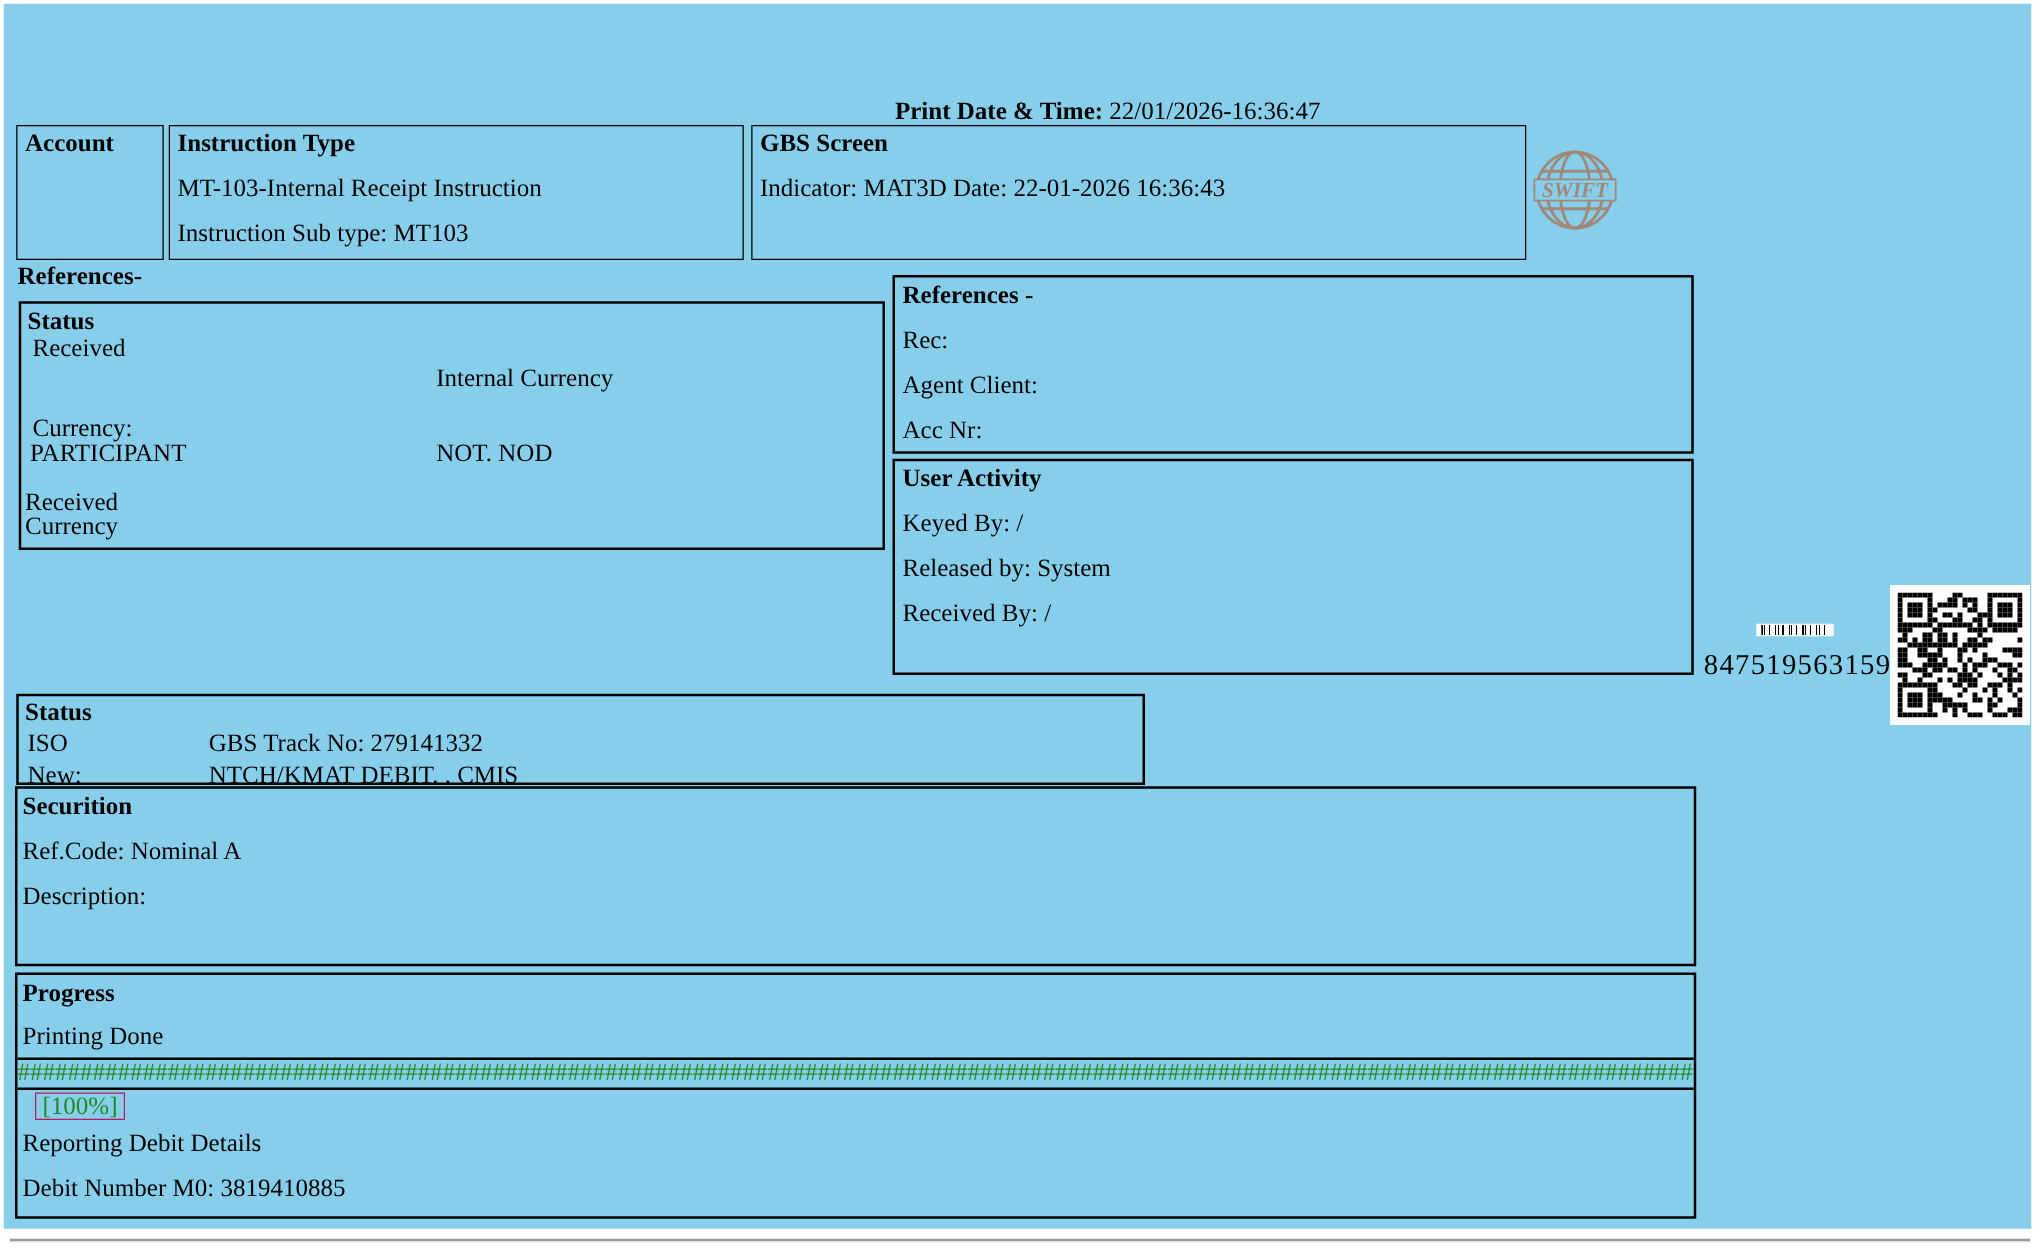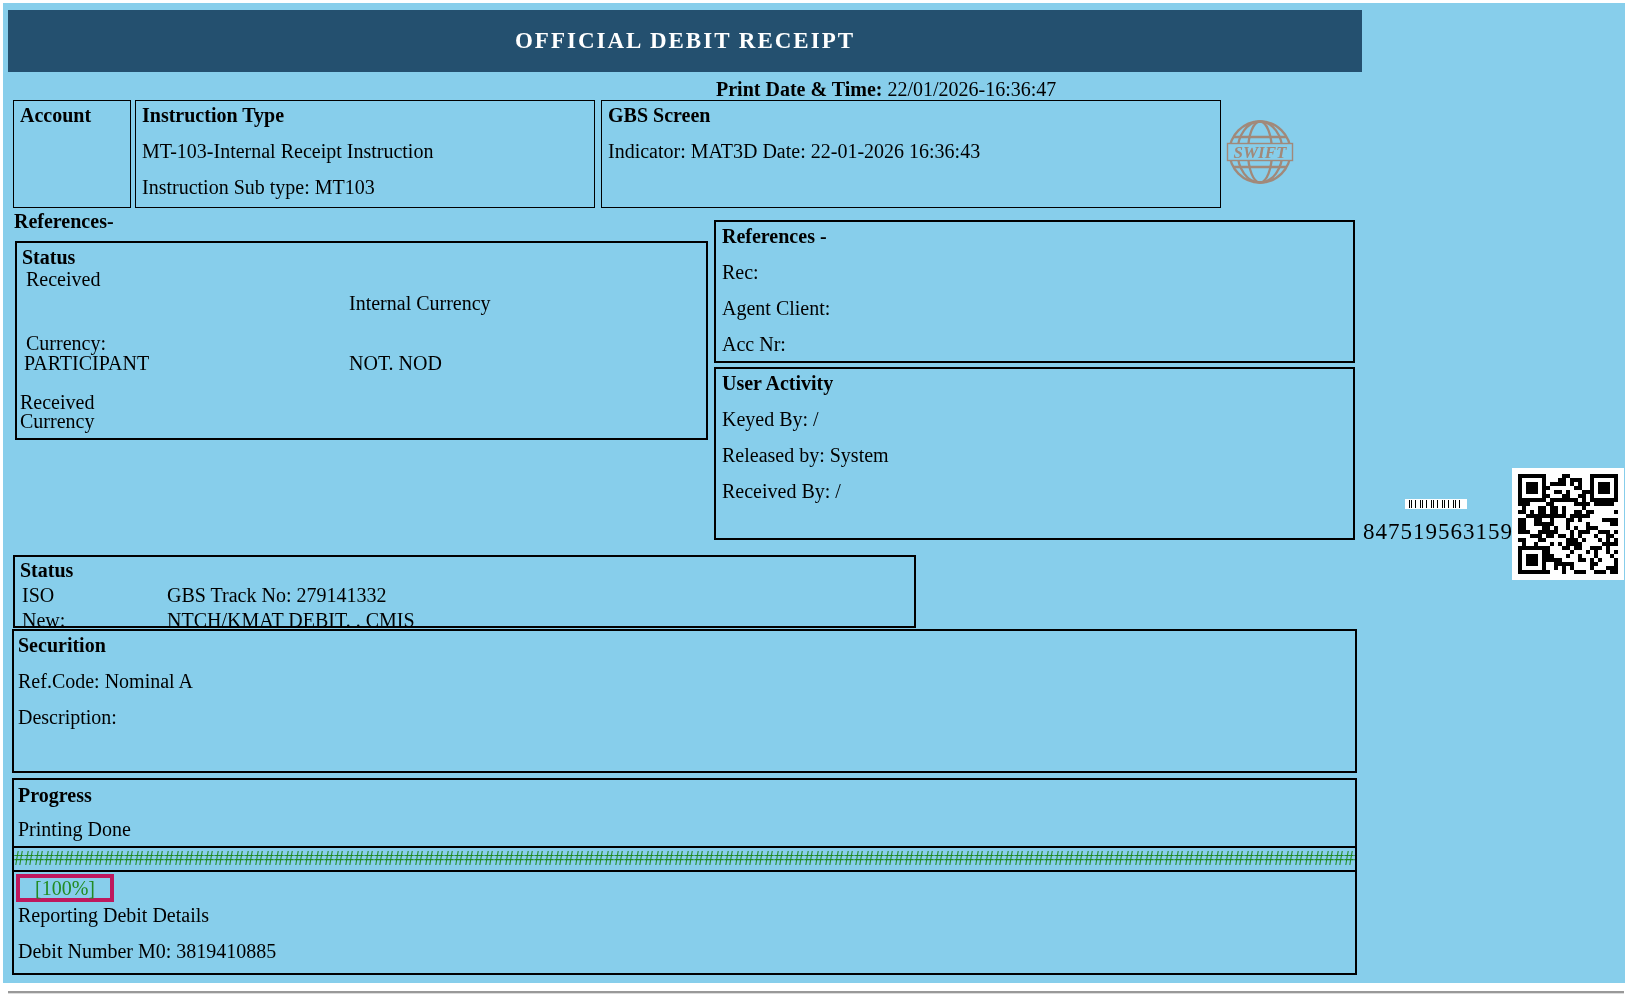--- a/index.html
+++ b/index.html
@@ -34,31 +34,30 @@
   .status2{left:13px;top:555px;width:903px;height:73px;}
   .status2 .ttl{padding:2px 0 0 5px;}
   .s2row{padding-left:7px;margin-top:3px;}
   .s2row .lbl{display:inline-block;width:145px;}
   .sec{left:12px;top:629px;width:1345px;height:144px;padding:3px 4px;}
   .prog{left:12px;top:778px;width:1345px;height:197px;}
   .prog .in{position:absolute;white-space:nowrap;}
   .hashstrip{position:absolute;left:0;top:66px;width:100%;height:22px;
       border-top:2px solid #000;border-bottom:2px solid #000;
       color:#228B22;font-size:20px;line-height:21px;overflow:hidden;white-space:nowrap;}
-  .pct{position:absolute;left:2px;top:94px;border:4px solid #be185d;color:#228B22;
-      font-size:20px;line-height:20px;padding:0 15px;}
+  .pct{position:absolute;left:14px;top:94px;border:1px solid #be185d;color:#228B22;
+      font-size:20px;line-height:20px;padding:0 5px;}
   .rule{left:8px;top:991px;width:1616px;height:0;border-top:2px solid #999;border-bottom:1px solid #ddd;}
 </style>
 </head>
 <body>
 
 <div class="page">
   <div class="blue-panel"></div>
 
-  <div class="abs banner">OFFICIAL DEBIT RECEIPT</div>
 
   <div class="abs printline">
     <b>Print Date &amp; Time:</b><span> 22/01/2026-16:36:47</span>
   </div>
 
   <div class="abs bx acct">
     <div class="ttl">Account</div>
   </div>
 
   <div class="abs bx instr">

